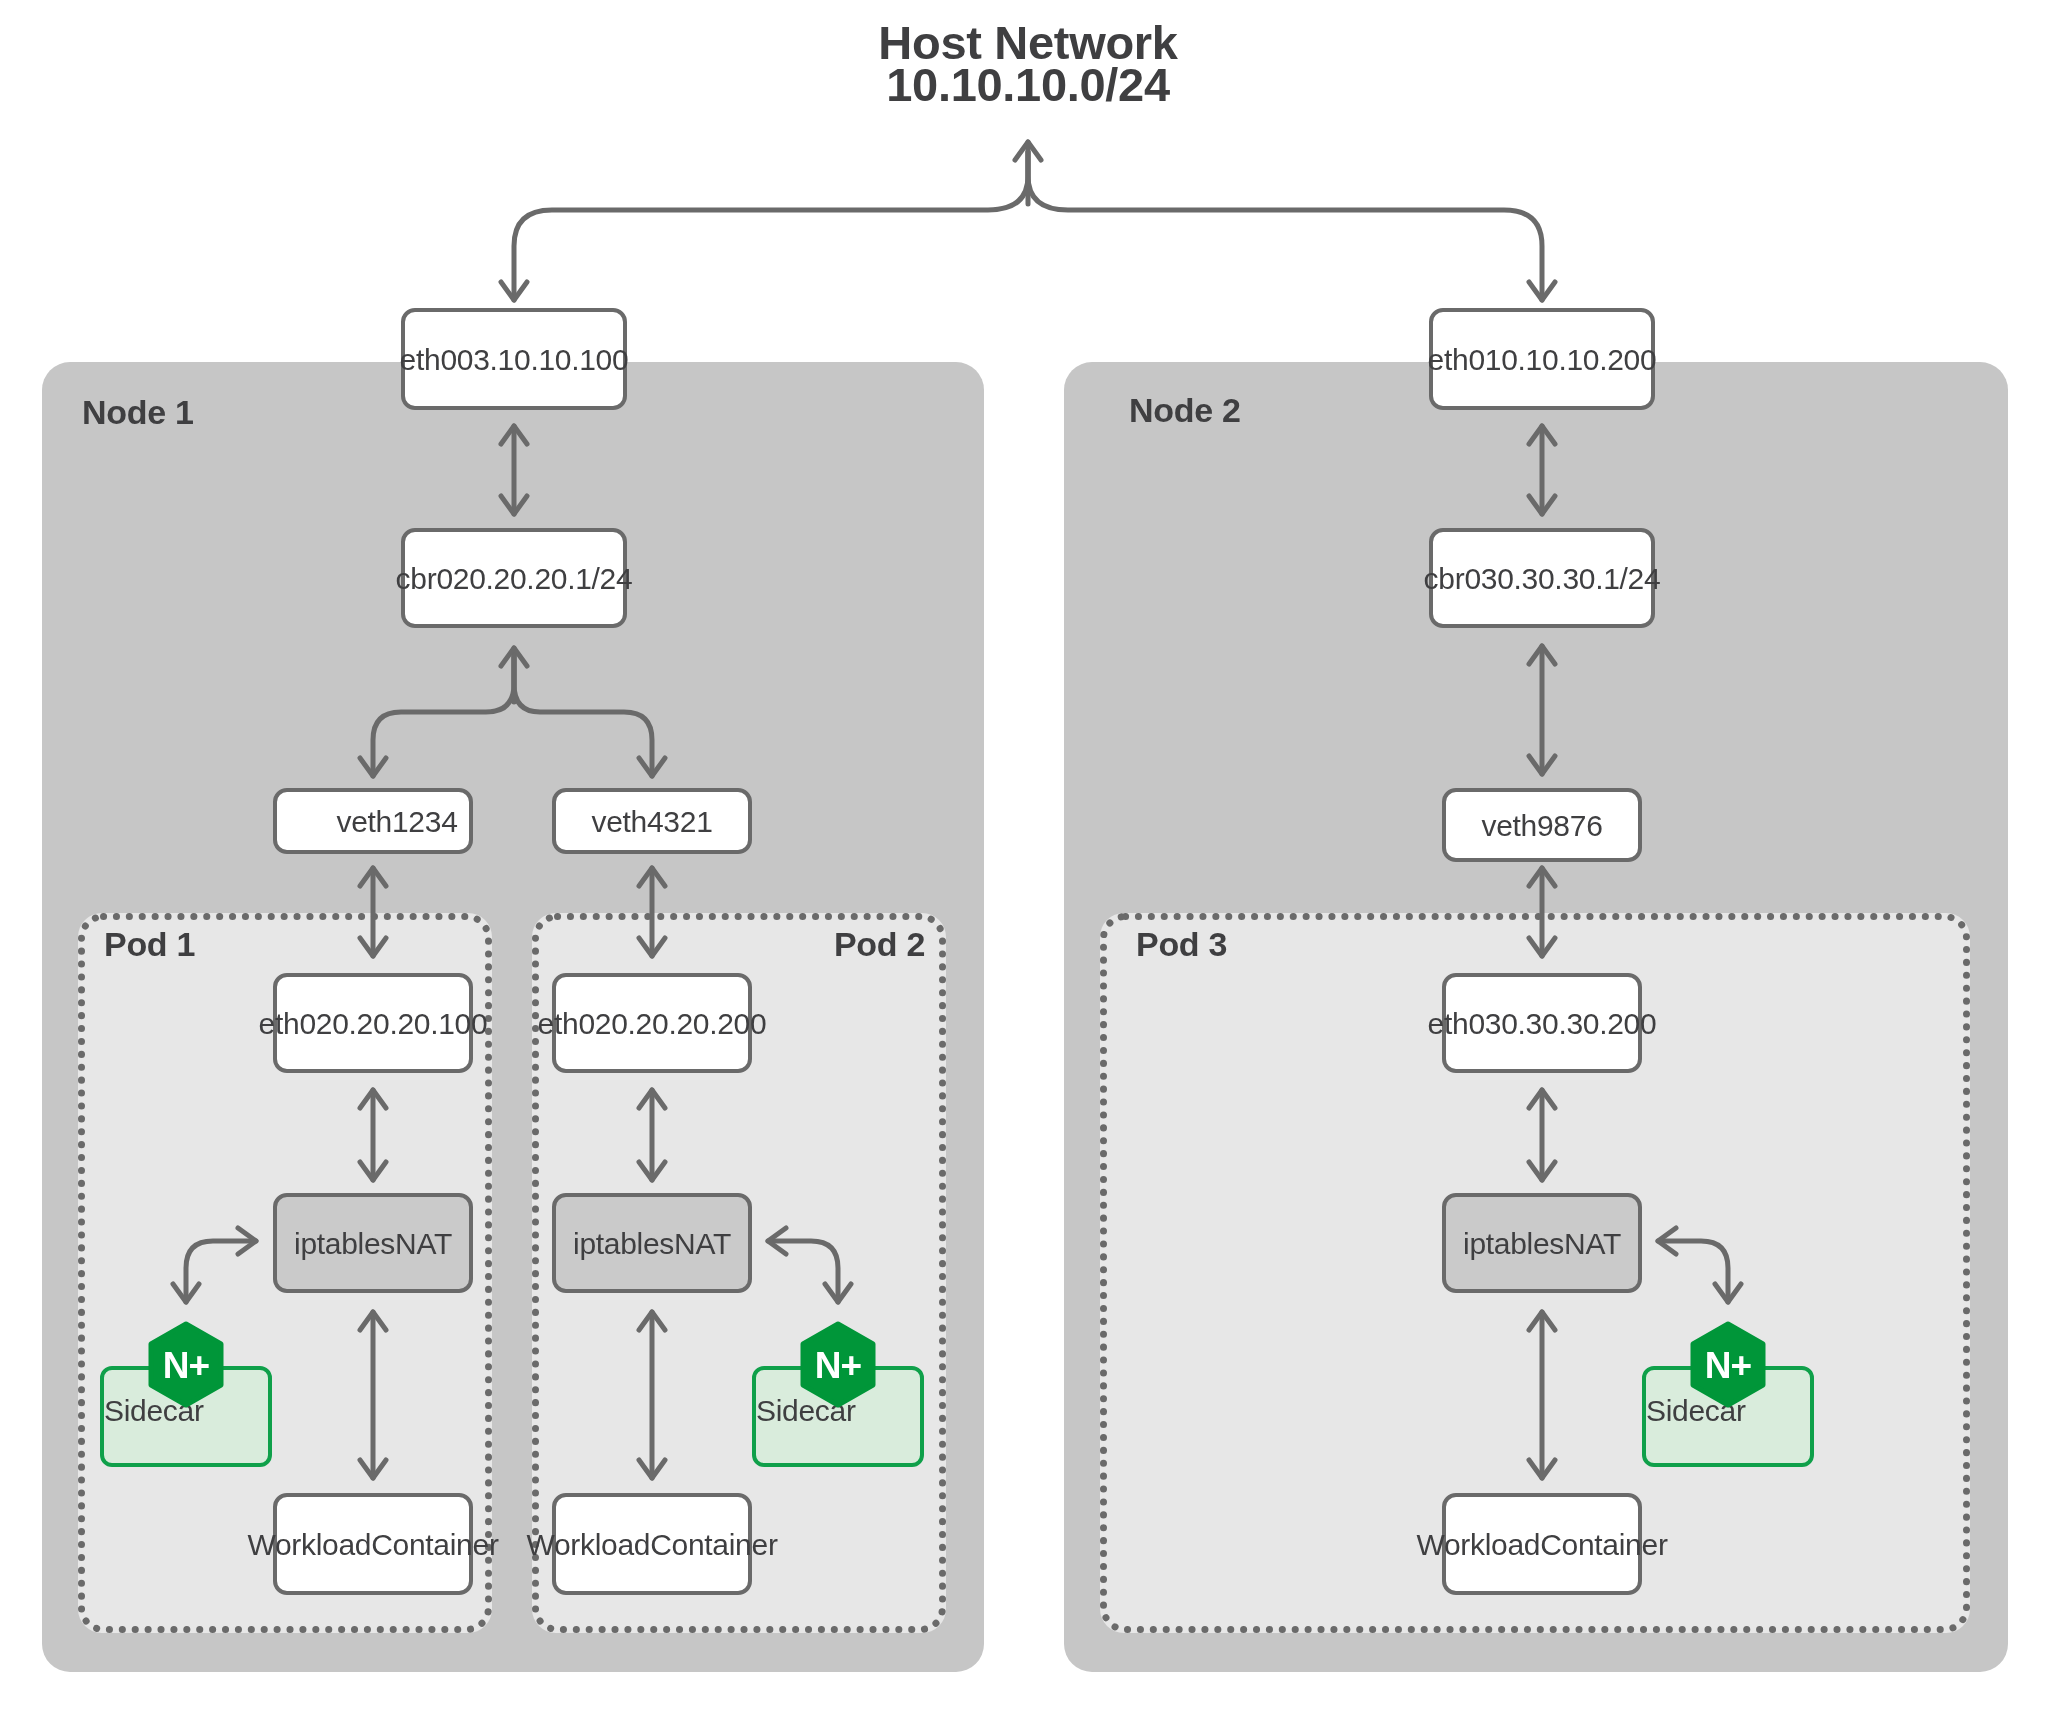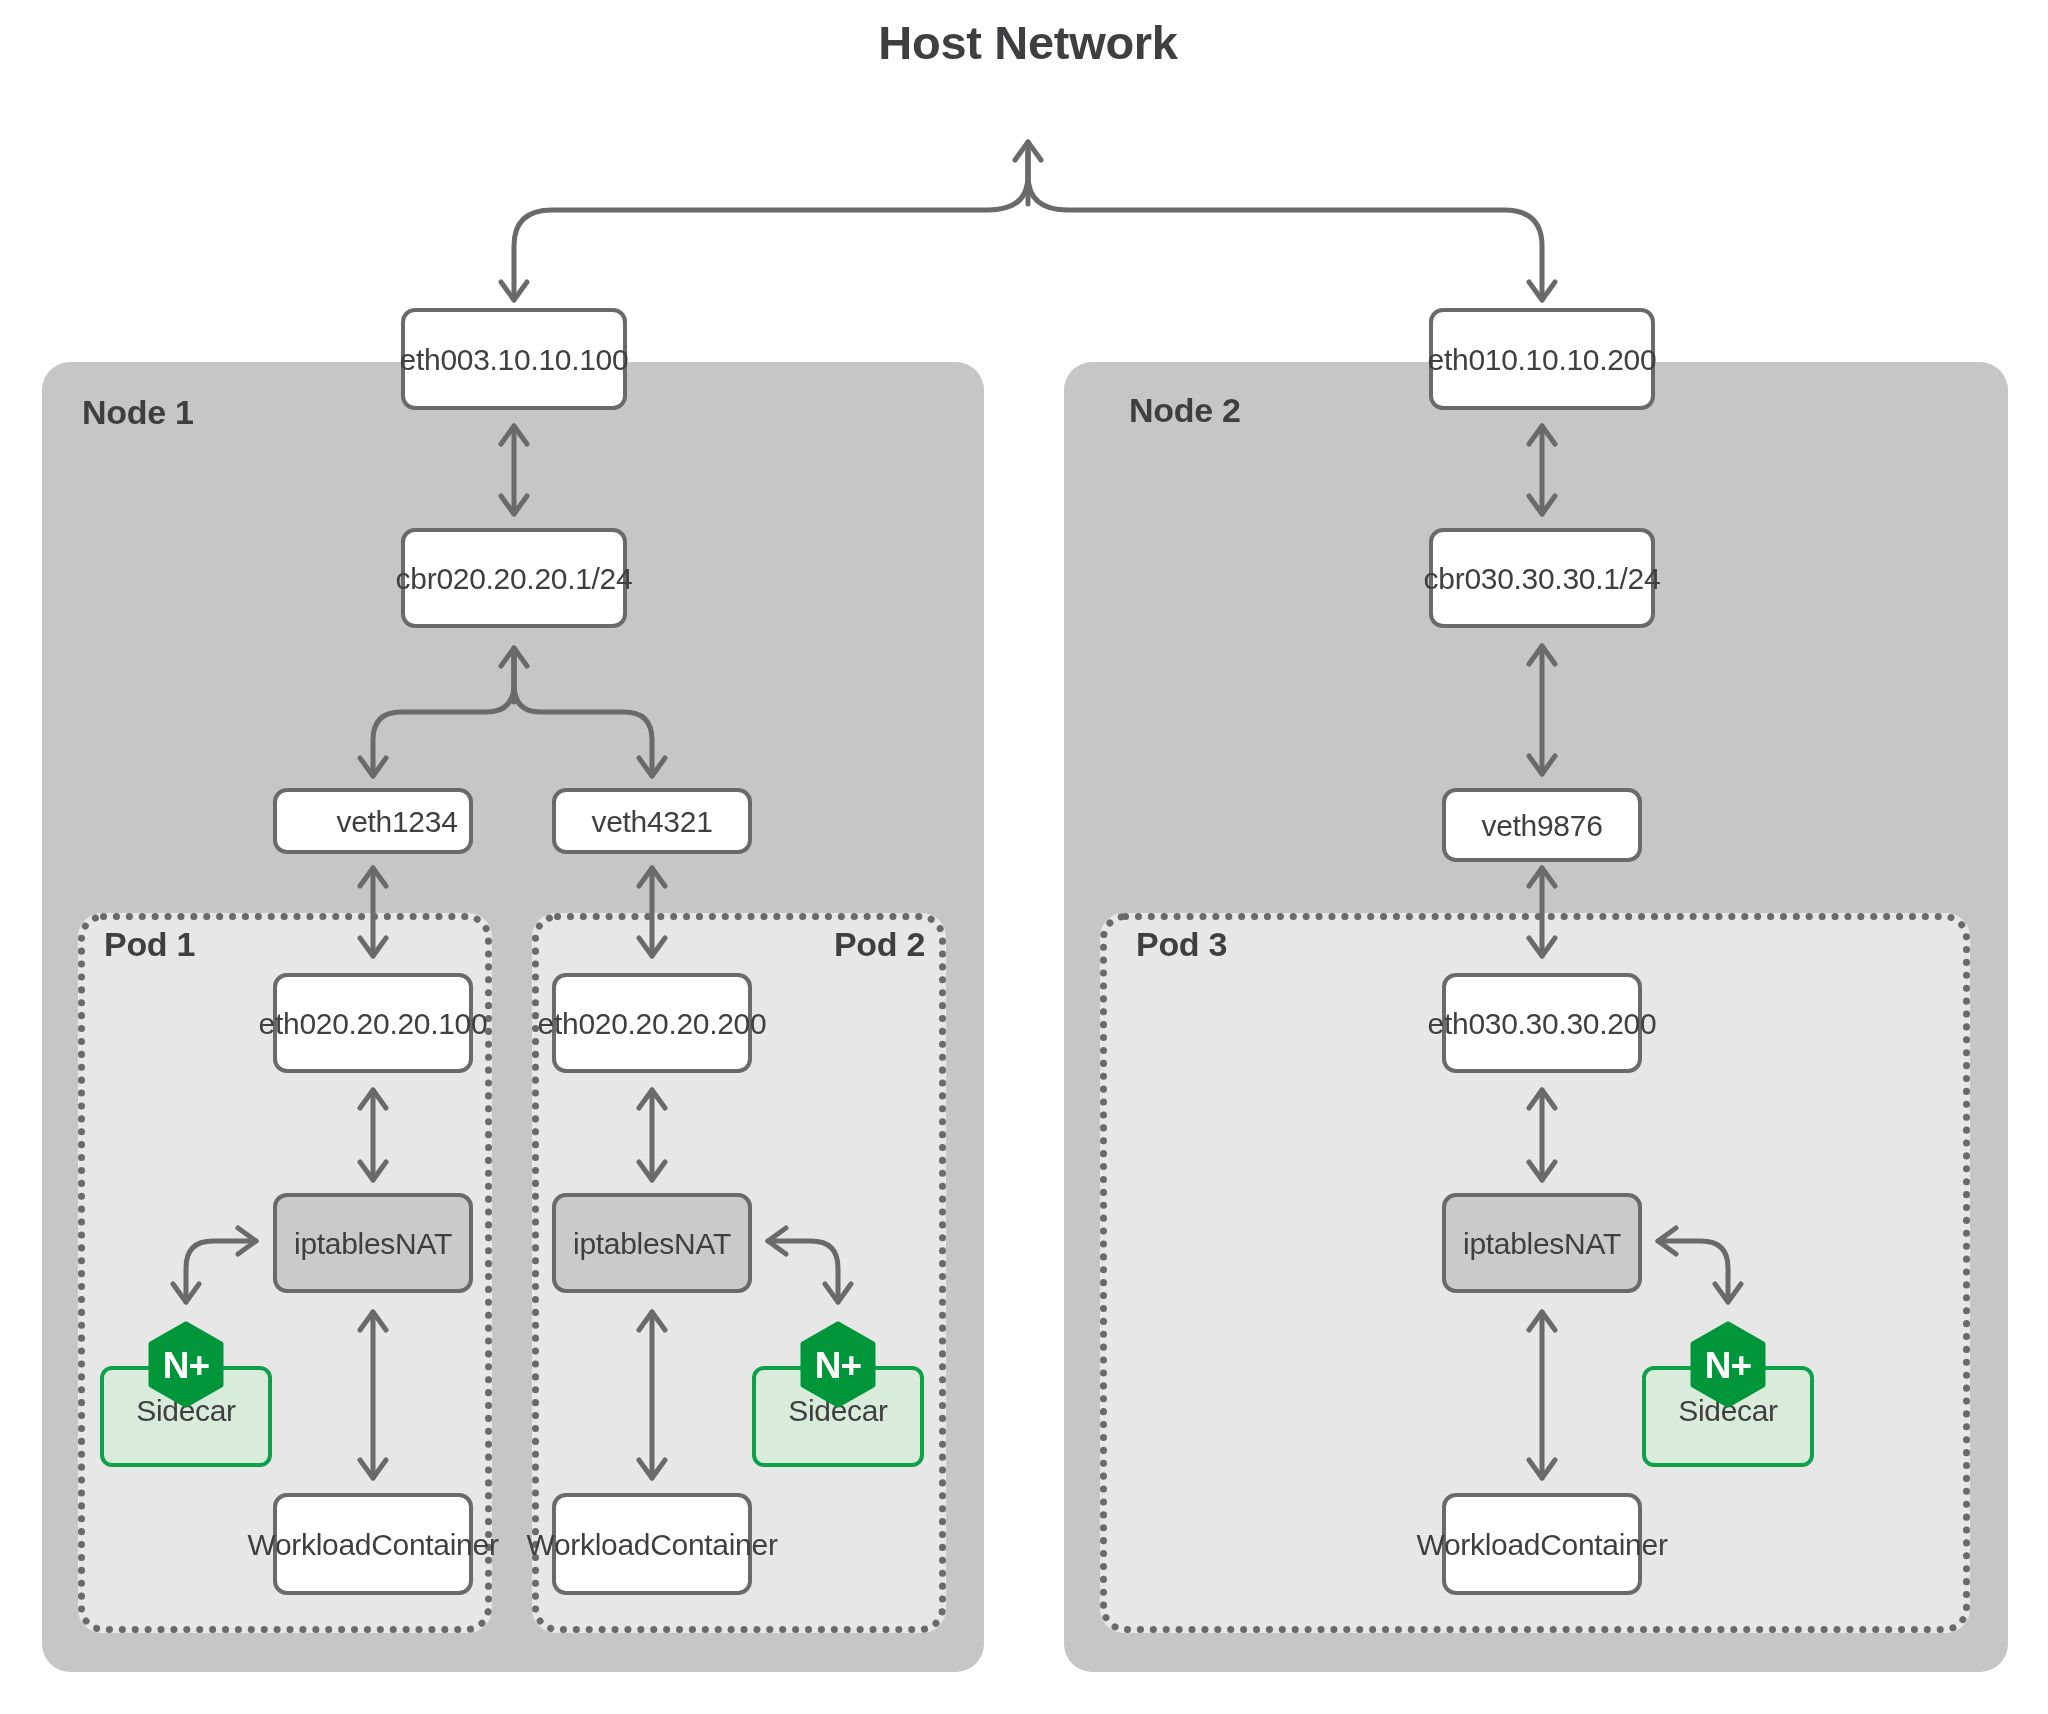--- a/index.html
+++ b/index.html
@@ -29,38 +29,39 @@
   .ahp{stroke:var(--line_gray);stroke-width:5;fill:none;stroke-linecap:round;stroke-linejoin:round;}
   .bx{
     position:absolute;z-index:4;background:#ffffff;border:4px solid var(--line_gray);
     border-radius:14px;display:flex;align-items:center;justify-content:center;
     text-align:center;color:var(--text_dark);font-size:30px;line-height:37px;
     letter-spacing:-0.3px;box-sizing:border-box;
   }
   .bx.nat{background:var(--nat_fill);}
   .bx.sidecar{
     background:var(--sidecar_fill);border-color:var(--sidecar_border);border-radius:12px;
-    justify-content:center;padding-bottom:12px;
+    justify-content:flex-start;padding-bottom:12px;
   }
   .lbl{
     position:absolute;z-index:4;font-weight:bold;font-size:34px;line-height:36px;
     color:var(--text_dark);letter-spacing:-0.3px;white-space:nowrap;
   }
   .lbl.right{text-align:right;}
   .hex{position:absolute;z-index:5;overflow:visible;}
   .hexp{fill:var(--nginx_green);stroke:var(--nginx_green);stroke-width:5;stroke-linejoin:round;}
   .hext{fill:#ffffff;font-weight:bold;font-size:37px;font-family:"Liberation Sans","DejaVu Sans",sans-serif;letter-spacing:-1px;}
 </style>
 </head>
 <body>
 
 <div class="canvas">
 
   <div class="title">
     <div>Host Network</div>
+    <div>10.10.10.0/24</div>
   </div>
 
   <div class="node" style="left:42px;top:362px;width:942px;height:1310px;"></div>
   <div class="node" style="left:1064px;top:362px;width:944px;height:1310px;"></div>
 
   <div class="pod" style="left:78px;top:913px;width:414px;height:720px;"></div>
   <div class="pod" style="left:532px;top:913px;width:414px;height:720px;"></div>
   <div class="pod" style="left:1100px;top:913px;width:870px;height:720px;"></div>
 
   <svg class="wires" width="2048" height="1714" viewBox="0 0 2048 1714">

